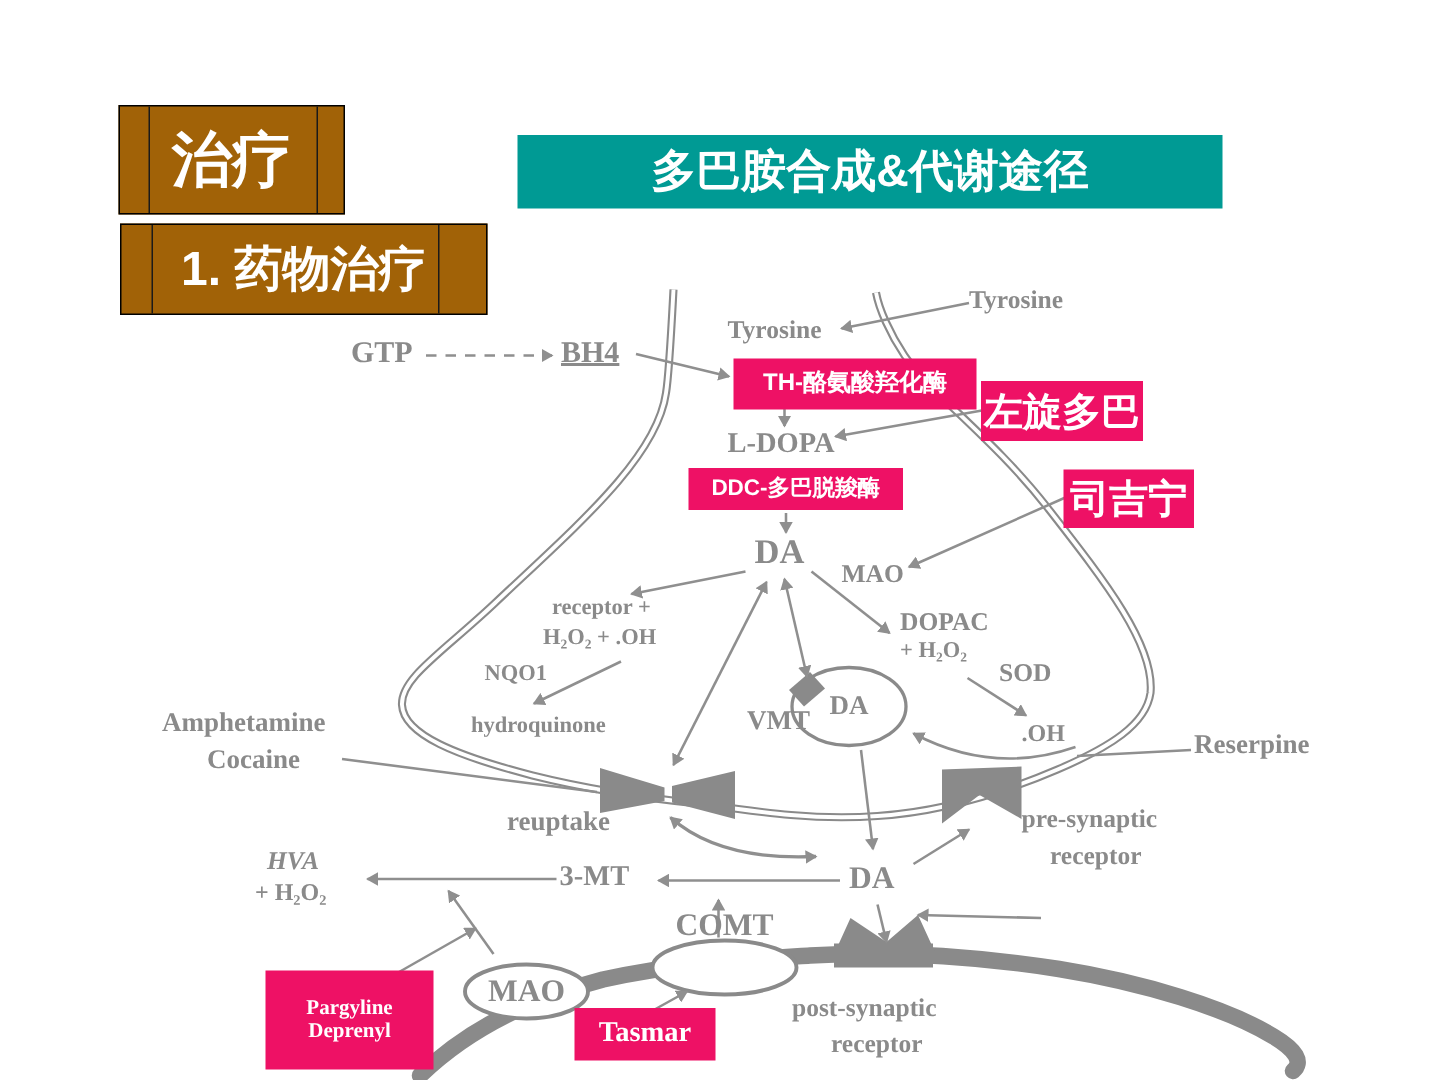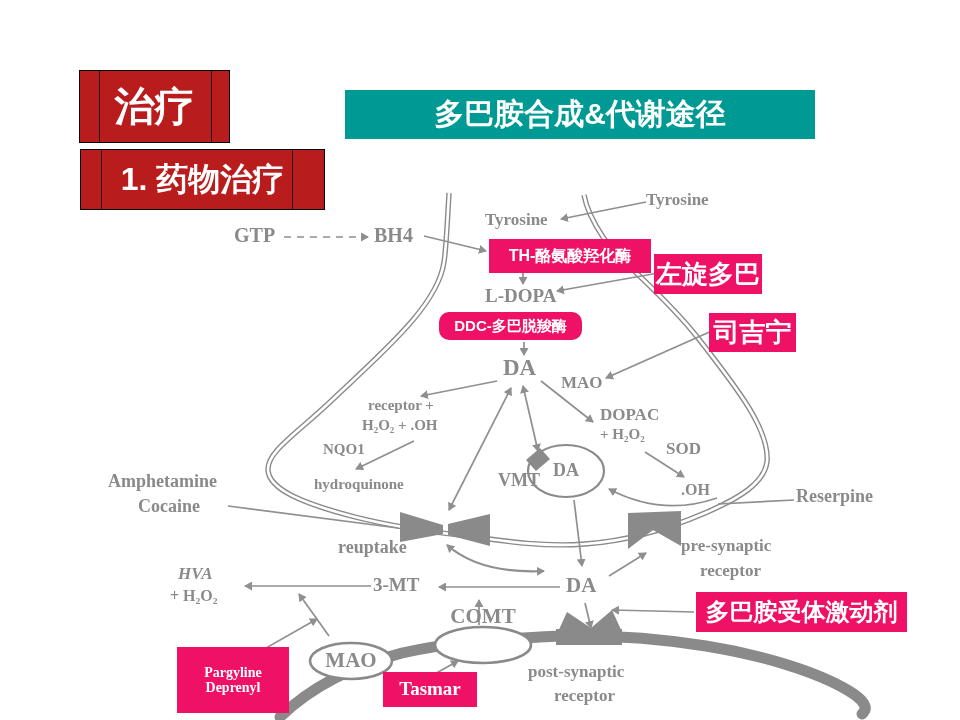--- a/index.html
+++ b/index.html
@@ -5,21 +5,21 @@
   html,body{margin:0;padding:0;}
   body{width:960px;height:720px;background:#ffffff;overflow:hidden;
        font-family:"Liberation Sans", sans-serif;}
   #stage{position:relative;width:960px;height:720px;background:#fff;}
   .lbl{position:absolute;color:#8a8a8a;font-weight:bold;white-space:nowrap;
        font-family:"Liberation Serif","DejaVu Serif",serif;}
   .pinkbox{position:absolute;background:#ee1165;color:#fff;font-weight:bold;
        display:flex;align-items:center;justify-content:center;text-align:center;
        font-family:"Liberation Sans", sans-serif;line-height:1.1;}
   .pinkbox.serif{font-family:"Liberation Serif","DejaVu Serif",serif;}
-  .redbox{position:absolute;background:#b91c1c;color:#fff;font-weight:bold;
+  .redbox{position:absolute;background:#a16207;color:#fff;font-weight:bold;
        border:1.5px solid #000;display:flex;align-items:center;justify-content:center;
        text-align:center;}
   .vline{position:absolute;top:0;bottom:0;width:1px;background:#1a1a1a;}
   .tealbox{position:absolute;background:#009a94;color:#fff;font-weight:bold;
        display:flex;align-items:center;justify-content:center;text-align:center;}
   svg{position:absolute;left:0;top:0;}
 </style>
 </head>
 <body>
 
@@ -107,37 +107,36 @@
   <div class="redbox" style="left:80px;top:149px;width:243px;height:59px;font-size:32px;">
     <div class="vline" style="left:20px;"></div>
     <div class="vline" style="left:211px;"></div>
     <span>1. 药物治疗</span>
   </div>
 
   <div class="pinkbox" style="left:489px;top:239px;width:162px;height:34px;font-size:16px;">TH-酪氨酸羟化酶</div>
 
   <div class="pinkbox" style="left:654px;top:254px;width:108px;height:40px;font-size:26px;">左旋多巴</div>
 
-  <div class="pinkbox" style="left:439px;top:312px;width:143px;height:28px;font-size:15px;border-radius:10px;">DDC-多巴脱羧酶</div>
+  <div class="pinkbox" style="left:459px;top:312px;width:143px;height:28px;font-size:15px;">DDC-多巴脱羧酶</div>
 
   <div class="pinkbox" style="left:709px;top:313px;width:87px;height:39px;font-size:26px;">司吉宁</div>
 
-  <div class="pinkbox" style="left:696px;top:592px;width:211px;height:40px;font-size:24px;">多巴胺受体激动剂</div>
 
   <div class="pinkbox serif" style="left:177px;top:647px;width:112px;height:66px;font-size:14px;flex-direction:column;font-family:Liberation Serif, serif;">
     <span>Pargyline</span>
     <span>Deprenyl</span>
   </div>
 
   <div class="pinkbox serif" style="left:383px;top:672px;width:94px;height:35px;font-size:19px;">Tasmar</div>
 
   <div class="lbl" style="left:646px;top:190px;font-size:17px;">Tyrosine</div>
   <div class="lbl" style="left:485px;top:210px;font-size:17px;">Tyrosine</div>
   <div class="lbl" style="left:234px;top:224px;font-size:20px;">GTP</div>
-  <div class="lbl" style="left:374px;top:224px;font-size:20px;">BH4</div>
+  <div class="lbl" style="left:374px;top:224px;font-size:20px;text-decoration:underline;">BH4</div>
   <div class="lbl" style="left:485px;top:285px;font-size:19px;">L-DOPA</div>
   <div class="lbl" style="left:503px;top:355px;font-size:23px;">DA</div>
   <div class="lbl" style="left:561px;top:373px;font-size:17px;">MAO</div>
   <div class="lbl" style="left:368px;top:397px;font-size:15px;">receptor +</div>
   <div class="lbl" style="left:362px;top:417px;font-size:15px;">H₂O₂ + .OH</div>
   <div class="lbl" style="left:323px;top:441px;font-size:15px;">NQO1</div>
   <div class="lbl" style="left:314px;top:476px;font-size:15px;">hydroquinone</div>
   <div class="lbl" style="left:600px;top:405px;font-size:17px;">DOPAC</div>
   <div class="lbl" style="left:600px;top:426px;font-size:15px;">+ H₂O₂</div>
   <div class="lbl" style="left:666px;top:439px;font-size:17px;">SOD</div>

